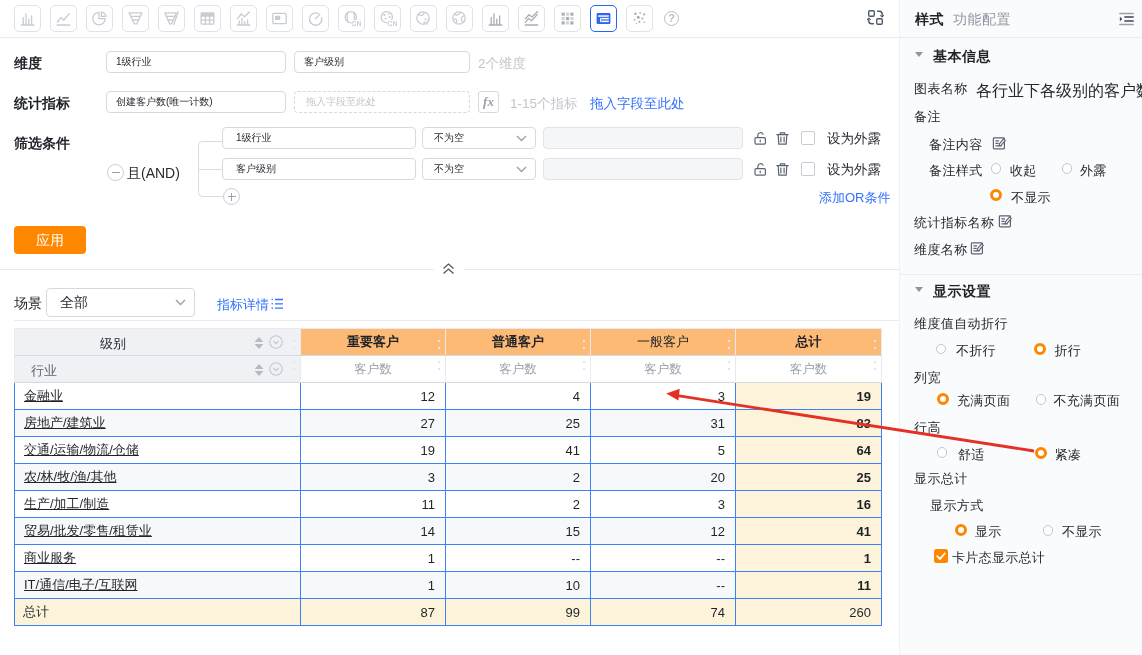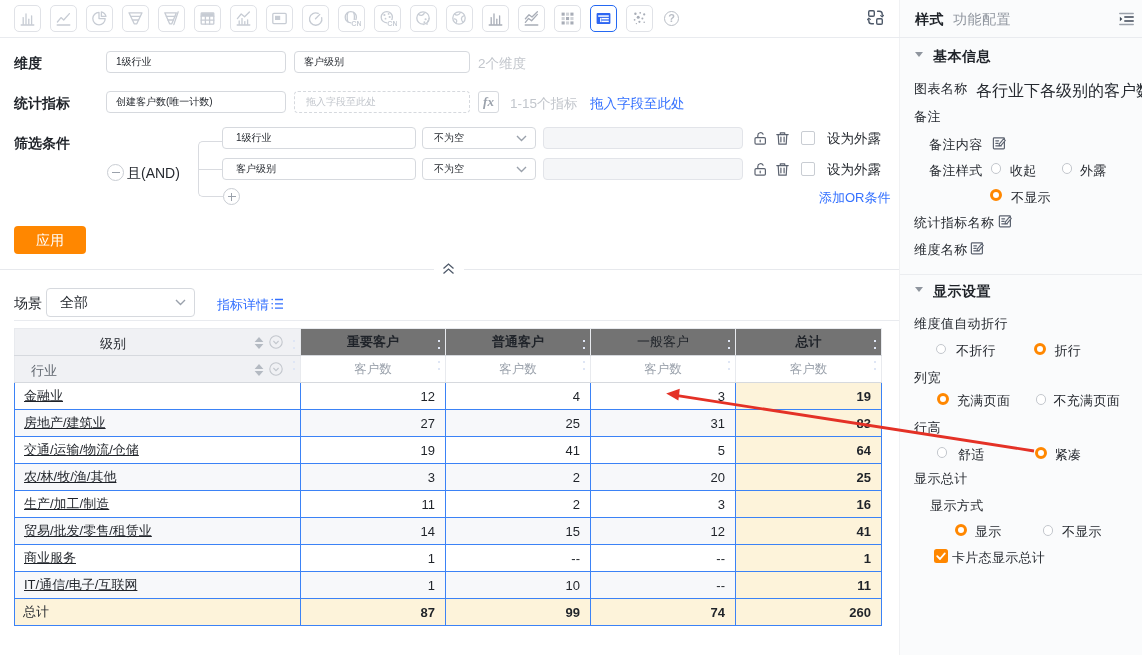--- a/index.html
+++ b/index.html
@@ -13,30 +13,30 @@
 .lightgray{color:#c2c6cc}
 .link{position:absolute;font-size:13.5px;color:#3370ff}
 .sep{position:absolute;height:1px;background:#e8eaee}
 .tree{position:absolute;border-color:#d9dbe0;border-style:solid;border-width:0}
 .radio{position:absolute;width:10.5px;height:10.5px;box-sizing:border-box;border-radius:50%;border:1px solid #c3c7cd;background:#fff}
 .radio.on{width:12px;height:12px;border:3.4px solid #ff8700}
 .ptxt{position:absolute;font-size:13px;color:#262a30;letter-spacing:0.4px;white-space:nowrap}
 .rlab{position:absolute;font-size:13px;color:#262a30;letter-spacing:0.3px;white-space:nowrap}
 table.piv{position:absolute;left:14px;top:328px;border-collapse:collapse;table-layout:fixed;font-size:13px;color:#1f2329}
 table.piv td{box-sizing:border-box;border:1px solid #3b82f6;padding:4px;overflow:hidden;white-space:nowrap}
-table.piv tr.h1 td{background:#737373;border-color:#e8eaee;border-bottom-color:#d6d9de;height:27px}
+table.piv tr.h1 td{background:#fdba74;border-color:#e8eaee;border-bottom-color:#d6d9de;height:27px}
 table.piv tr.h1 td:first-child{background:#f0f1f4}
 table.piv tr.h2 td{background:#fff;border-color:#e8eaee;border-bottom-color:#d6d9de;height:27px}
 table.piv tr.h2 td:first-child{background:#f0f1f4}
 table.piv td.num{text-align:right;padding-right:10px}
 table.piv td.tot{background:#fdf3da;font-weight:bold}
 table.piv tr.even td{background:#f7f8fa}
 table.piv tr.even td.tot{background:#fdf3da}
 table.piv tr.trow td{background:#fdf3da}
-table.piv tr.trow td.num{font-weight:bold}
+table.piv tr.trow td.num{font-weight:normal}
 table.piv td.rl{padding-left:9px}
 table.piv td.rl span{text-decoration:underline}
 </style>
 </head>
 <body>
 
 <div class="btn" style="left:14px">
     <svg width="19" height="19" viewBox="0 0 19 19" fill="none" stroke="#c7ccd4" stroke-width="1.3" stroke-linecap="round" stroke-linejoin="round">
       <path d="M3.2 16 H15.8"></path>
       <path d="M5.2 15.3 V8.6"></path>

